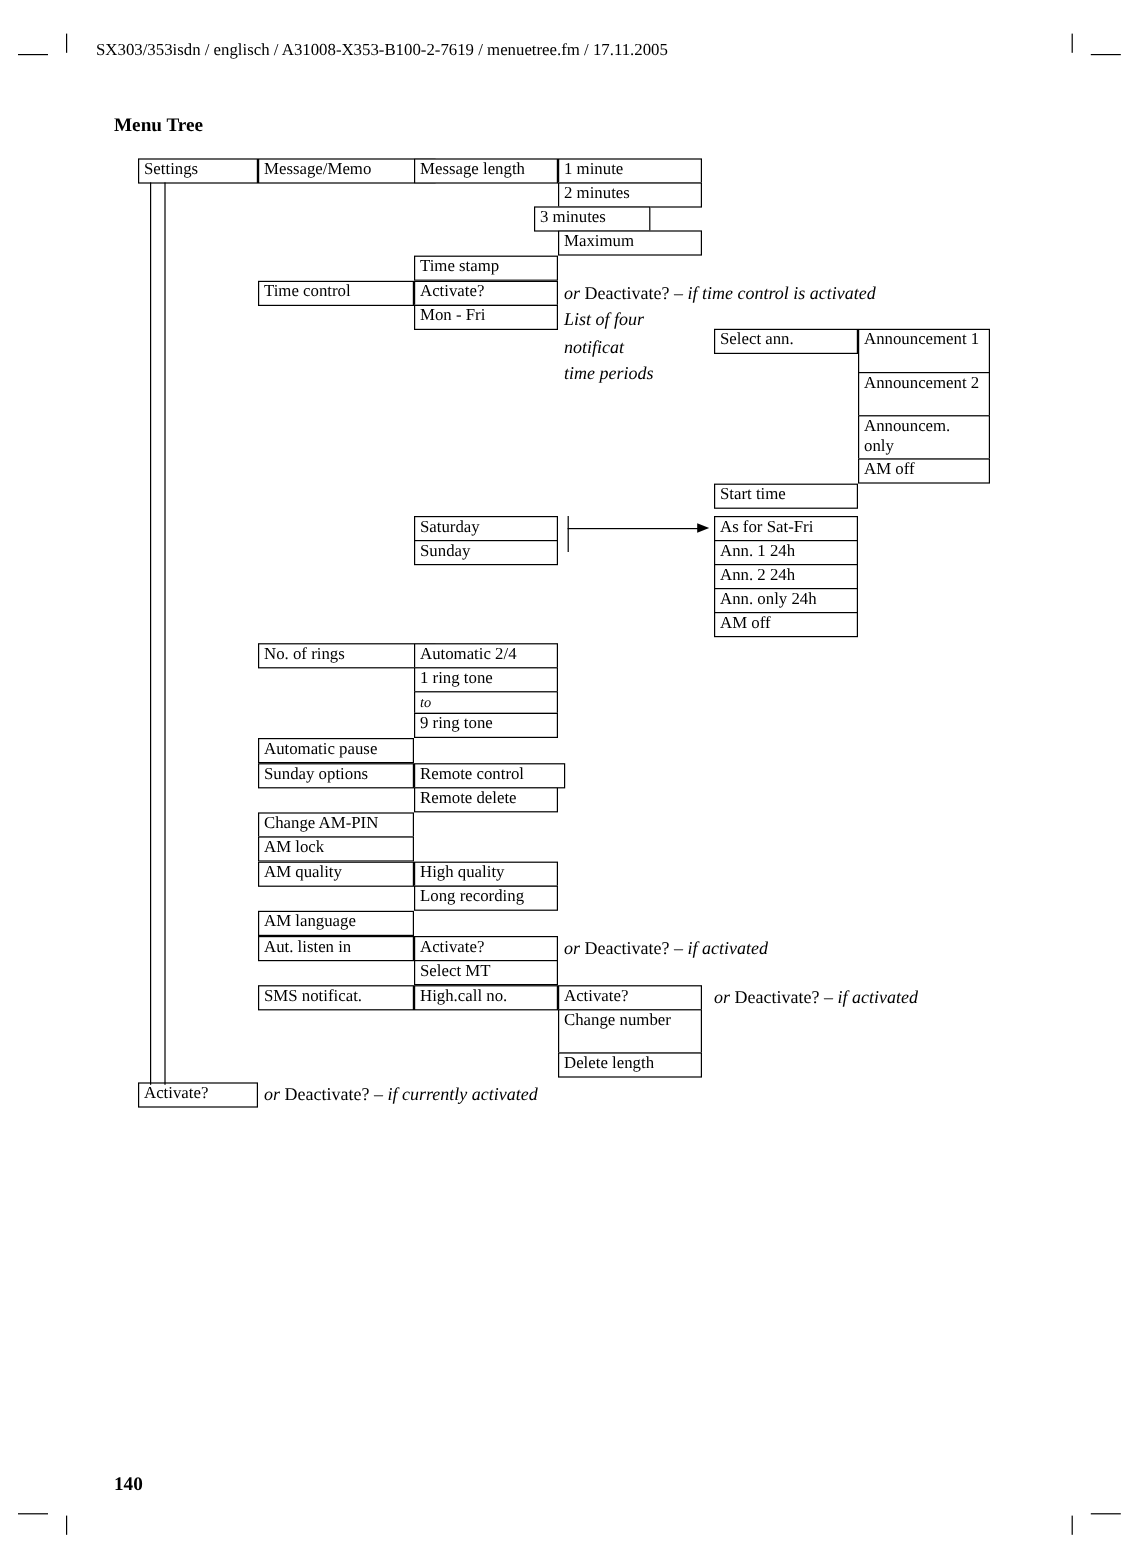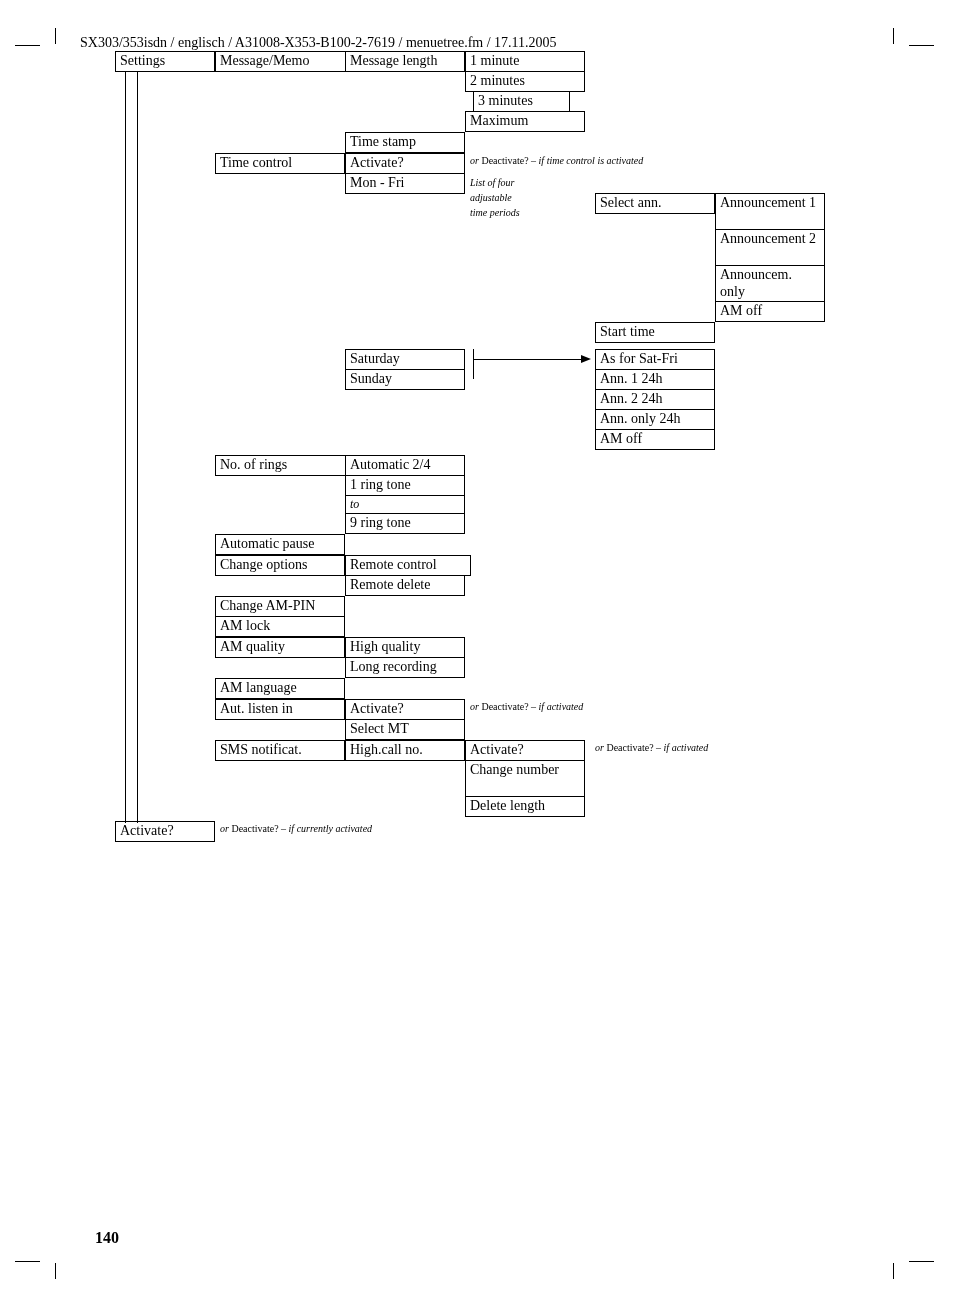--- a/index.html
+++ b/index.html
@@ -49,21 +49,21 @@
   .cell {
     position: absolute;
     border: 1px solid #000;
     padding: 1px 4px;
     box-sizing: border-box;
     background: #fff;
     overflow: hidden;
   }
   .note {
     position: absolute;
-    font-size: 10px;
+    font-size: 15px;
   }
   .note .it { font-style: italic; }
   .note .rm { font-style: normal; }
   .page-num {
     position: absolute;
     bottom: 60px;
     left: 95px;
     font-weight: bold;
     font-size: 16px;
   }
@@ -91,43 +91,44 @@
   <div class="crop-mark crop-tl-v"></div>
   <div class="crop-mark crop-tl-h"></div>
   <div class="crop-mark crop-tr-v"></div>
   <div class="crop-mark crop-tr-h"></div>
   <div class="crop-mark crop-bl-v"></div>
   <div class="crop-mark crop-bl-h"></div>
   <div class="crop-mark crop-br-v"></div>
   <div class="crop-mark crop-br-h"></div>
 
   <div class="header-line">SX303/353isdn / englisch / A31008-X353-B100-2-7619 / menuetree.fm / 17.11.2005</div>
+  <div class="section-title">Menu Tree</div>
 
   <div class="tree">
 
     <div class="cell" style="left:0px; top:0px; width:100px; height:21px">Settings</div>
     <div class="cell" style="left:100px; top:0px; width:148px; height:21px">Message/Memo</div>
     <div class="cell" style="left:230px; top:0px; width:120px; height:21px">Message length</div>
     <div class="cell" style="left:350px; top:0px; width:120px; height:21px">1 minute</div>
     <div class="cell" style="left:350px; top:20px; width:120px; height:21px">2 minutes</div>
-    <div class="cell" style="left:358px; top:40px; width:97px; height:21px">3 minutes</div>
+    <div class="cell" style="left:330px; top:40px; width:97px; height:21px">3 minutes</div>
     <div class="cell" style="left:350px; top:60px; width:120px; height:21px">Maximum</div>
 
     <div class="cell" style="left:230px; top:81px; width:120px; height:21px">Time stamp</div>
 
     <div class="cell" style="left:100px; top:102px; width:130px; height:21px">Time control</div>
     <div class="cell" style="left:230px; top:102px; width:120px; height:21px">Activate?</div>
     <div class="note" style="left:355px; top:104px">
       <span class="it">or </span><span class="rm">Deactivate?</span><span class="it"> – if time control is activated</span>
     </div>
 
     <div class="cell" style="left:230px; top:122px; width:120px; height:21px">Mon - Fri</div>
     <div class="note" style="left:355px; top:124px; font-style:italic; width:110px; line-height:1.5">
       <span>List of four</span><br>
-      <span>adjustable</span><br>
+      <span>notificat</span><br>
       <span>time periods</span>
     </div>
 
     <div class="cell" style="left:480px; top:142px; width:120px; height:21px">Select ann.</div>
     <div class="cell" style="left:600px; top:142px; width:110px; height:37px">Announcement 1</div>
     <div class="cell" style="left:600px; top:178px; width:110px; height:37px">Announcement 2</div>
     <div class="cell" style="left:600px; top:214px; width:110px; height:37px">Announcem. only</div>
     <div class="cell" style="left:600px; top:250px; width:110px; height:21px">AM off</div>
 
     <div class="cell" style="left:480px; top:271px; width:120px; height:21px">Start time</div>
@@ -146,21 +147,21 @@
     <div class="cell" style="left:480px; top:378px; width:120px; height:21px">AM off</div>
 
     <div class="cell" style="left:100px; top:404px; width:148px; height:21px">No. of rings</div>
     <div class="cell" style="left:230px; top:404px; width:120px; height:21px">Automatic 2/4</div>
     <div class="cell" style="left:230px; top:424px; width:120px; height:21px">1 ring tone</div>
     <div class="cell" style="left:230px; top:444px; width:120px; height:19px; font-style:italic; font-size:12px">to</div>
     <div class="cell" style="left:230px; top:462px; width:120px; height:21px">9 ring tone</div>
 
     <div class="cell" style="left:100px; top:483px; width:130px; height:21px">Automatic pause</div>
 
-    <div class="cell" style="left:100px; top:504px; width:130px; height:21px">Change options</div>
+    <div class="cell" style="left:100px; top:504px; width:130px; height:21px">Sunday options</div>
     <div class="cell" style="left:230px; top:504px; width:126px; height:21px">Remote control</div>
     <div class="cell" style="left:230px; top:524px; width:120px; height:21px">Remote delete</div>
 
     <div class="cell" style="left:100px; top:545px; width:130px; height:21px">Change AM-PIN</div>
     <div class="cell" style="left:100px; top:565px; width:130px; height:21px">AM lock</div>
 
     <div class="cell" style="left:100px; top:586px; width:130px; height:21px">AM quality</div>
     <div class="cell" style="left:230px; top:586px; width:120px; height:21px">High quality</div>
     <div class="cell" style="left:230px; top:606px; width:120px; height:21px">Long recording</div>
 

